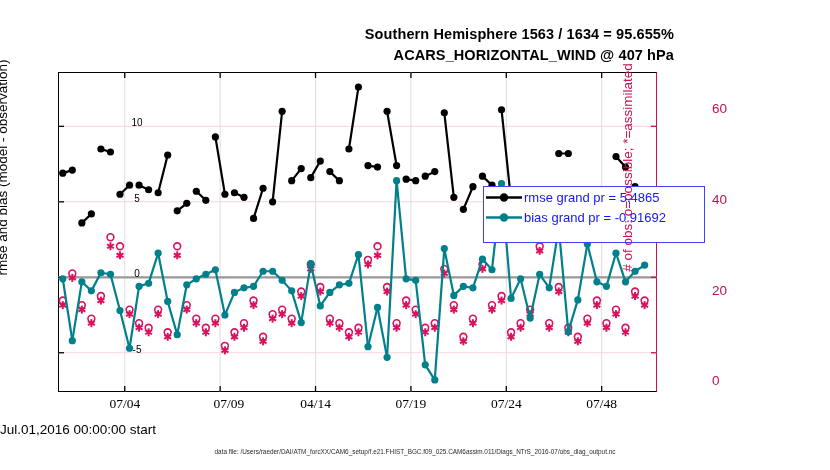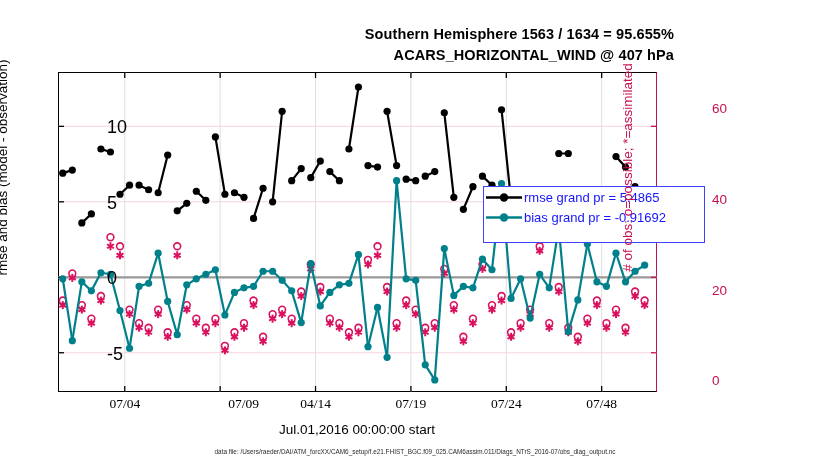--- a/index.html
+++ b/index.html
@@ -11,27 +11,27 @@
 
   .plot-wrap{position:absolute;left:58px;top:72px;width:599px;height:320px;}
   .plot-frame{position:absolute;inset:0;border:1.4px solid #000;border-right:1.6px solid #C8104E;box-sizing:border-box;background:#fff;}
   svg.canvas{position:absolute;left:0;top:0;width:599px;height:320px;}
 
   .ylabel-left{position:absolute;left:-258px;top:160px;width:520px;text-align:center;
     transform:rotate(-90deg);transform-origin:center center;font-size:13.5px;color:#000;}
   .ylabel-right{position:absolute;left:367px;top:160px;width:520px;text-align:center;
     transform:rotate(-90deg);transform-origin:center center;font-size:13.5px;color:#C8104E;}
 
-  .ytick{position:absolute;right:663px;font-size:18px;color:#000;text-align:left;width:60px;
+  .ytick{position:absolute;right:663px;font-size:10px;color:#000;text-align:center;width:60px;
     transform:translateY(-9px);}
   .ytick-r{position:absolute;left:665px;font-size:13.5px;color:#C8104E;text-align:left;width:40px;
     transform:translateY(-9px);margin-left:47px;}
   .xtick{position:absolute;top:396px;font-size:13.5px;color:#000;text-align:center;width:80px;
     transform:translateX(-40px);font-family:Liberation Serif, serif;}
-  .xlabel{position:absolute;left:0;top:422px;width:714px;text-align:center;font-size:13.5px;color:#000;}
+  .xlabel{position:absolute;left:0;top:422px;width:714px;font-size:13.5px;color:#000;}
   .footer{position:absolute;left:0;top:448px;width:830px;text-align:center;font-size:6.4px;color:#2a2a2a;}
 
   .legend{position:absolute;left:425px;top:78px;width:222px;height:57px;background:#fff;
     border:1px solid #4040FF;box-sizing:border-box;margin-top:36px;}
   .legend-row{position:absolute;left:0;height:21px;display:flex;align-items:center;}
   .legend-row.r0{top:0;} .legend-row.r1{top:20px;text-align:center;}
   .legend-sym{width:40px;height:21px;display:block;}
   .legend-txt{font-size:13px;color:#1414FF;white-space:nowrap;}
 </style>
 </head>
@@ -697,18 +697,18 @@
   <div class="footer">data file: /Users/raeder/DAI/ATM_forcXX/CAM6_setup/f.e21.FHIST_BGC.f09_025.CAM6assim.011/Diags_NTrS_2016-07/obs_diag_output.nc</div>
 <div class="ytick" style="top: 126.34px;">10</div>
     <div class="ytick" style="top: 201.811px;">5</div>
     <div class="ytick" style="top: 277.283px;">0</div>
     <div class="ytick" style="top: 352.755px;">-5</div>
     <div class="ytick-r" style="top: 110.472px;">60</div>
     <div class="ytick-r" style="top: 200.996px;">40</div>
     <div class="ytick-r" style="top: 291.519px;">20</div>
     <div class="ytick-r" style="top: 382.042px;">0</div>
     <div class="xtick" style="left: 124.768px;">07/04</div>
-    <div class="xtick" style="left: 219px; text-align: right;">07/09</div>
+    <div class="xtick" style="left: 229px;">07/09</div>
     <div class="xtick" style="left: 315.532px;">04/14</div>
     <div class="xtick" style="left: 410.914px;">07/19</div>
     <div class="xtick" style="left: 506.296px;">07/24</div>
     <div class="xtick" style="left: 601.678px;">07/48</div>
   </div>
 
 </body></html>

